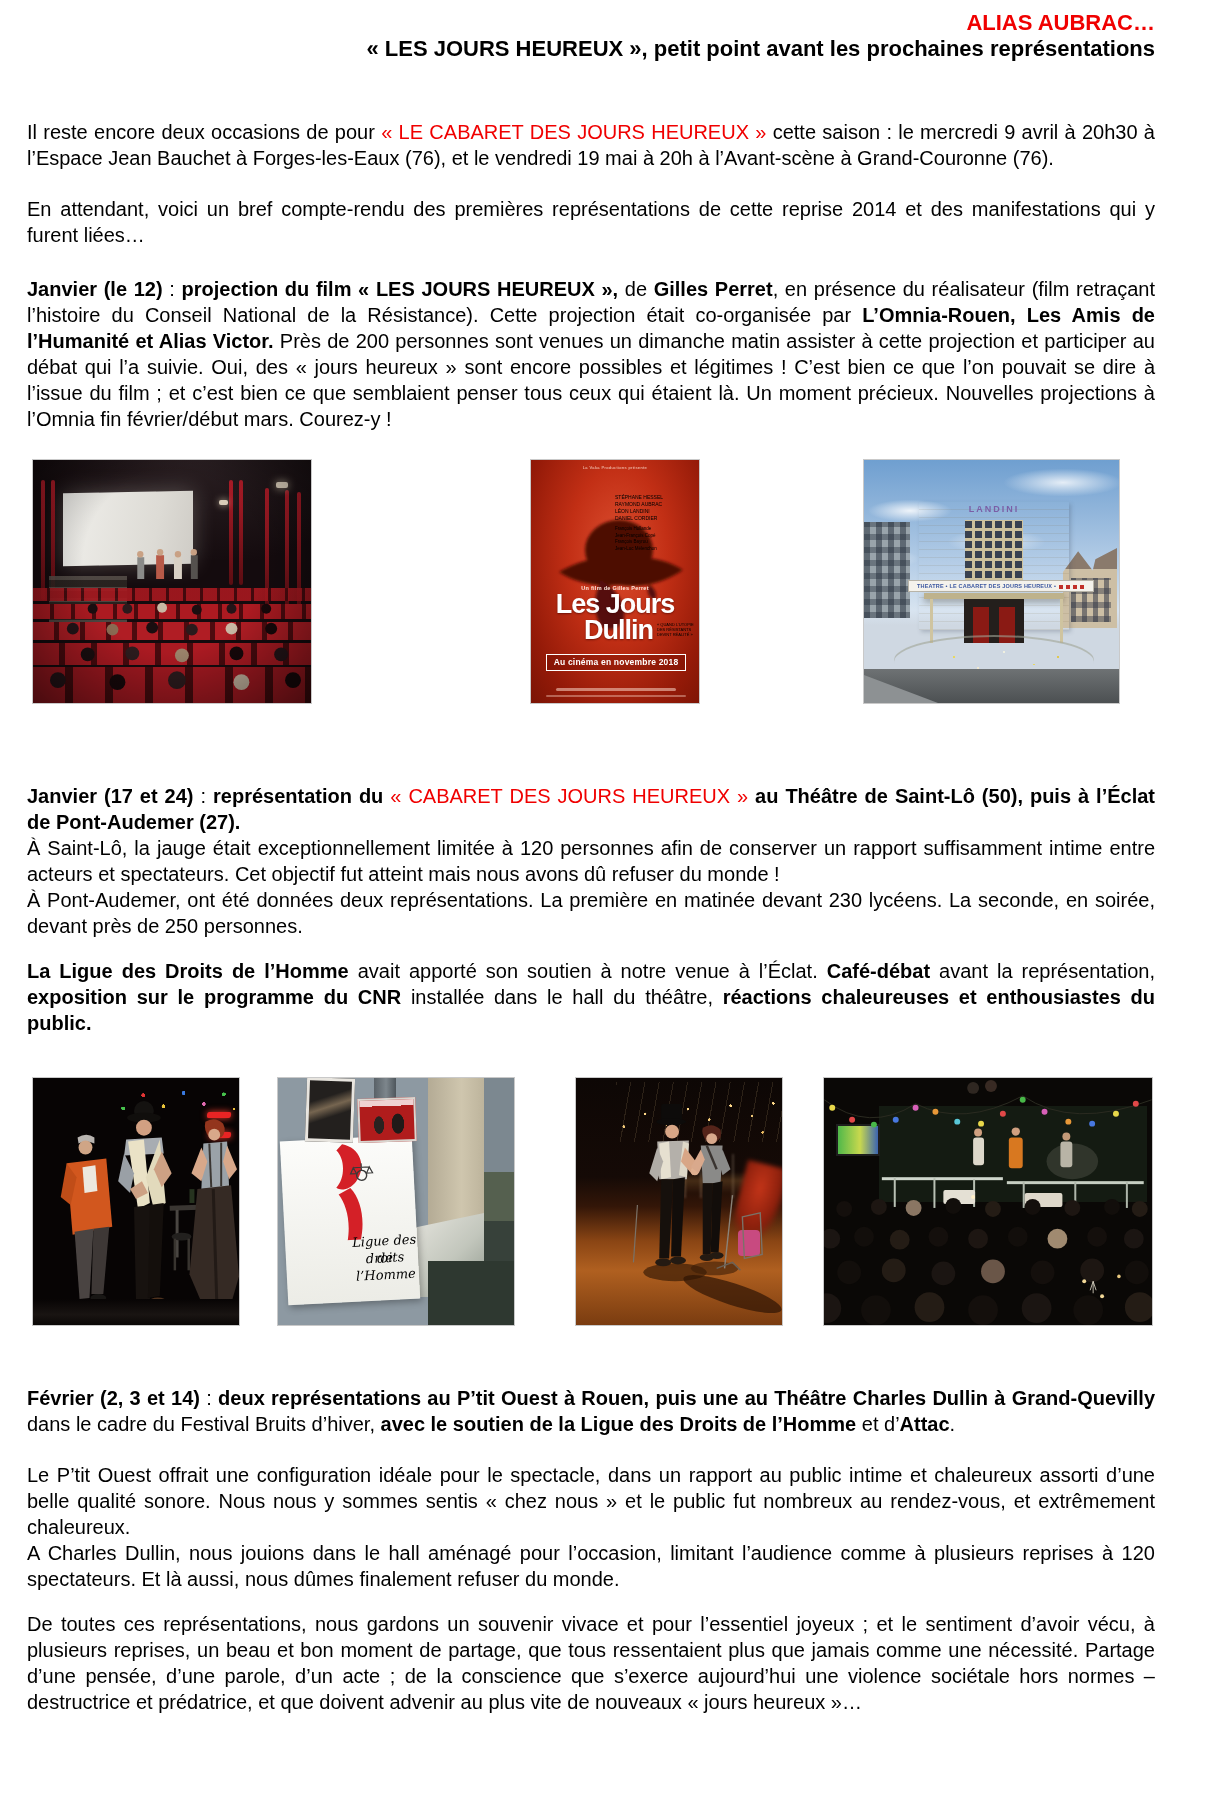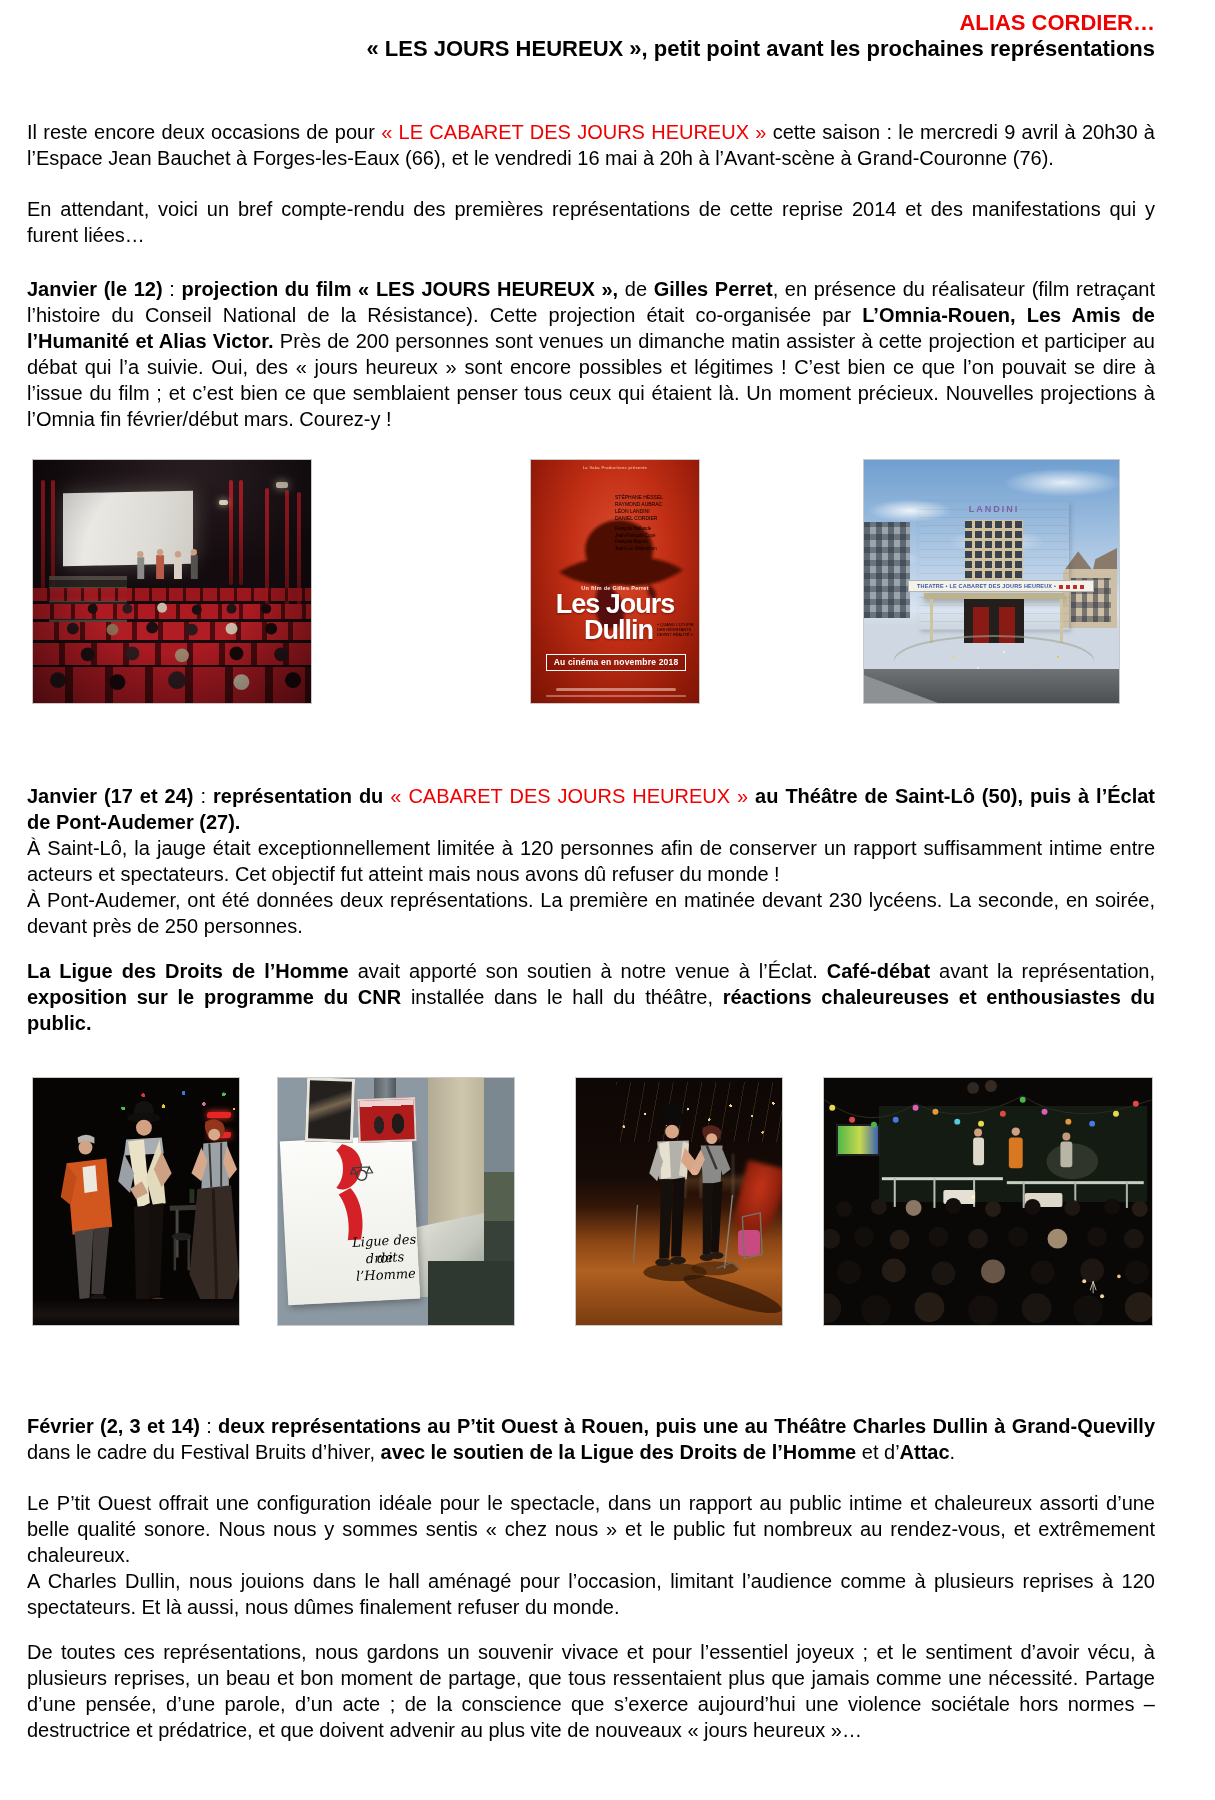--- a/index.html
+++ b/index.html
@@ -13,21 +13,21 @@
 
   
   .hdr{ text-align:right; }
   .brand{ font-size:22px; font-weight:bold; color:var(--red); line-height:26px; }
   .doc-title{ font-size:22px; font-weight:bold; color:#000; line-height:26px; }
   p.para{ font-size:20px; line-height:26px; text-align:justify; }
   .run-n{ font-weight:normal; color:#000; }
   .run-b{ font-weight:bold; color:#000; }
   .run-rb{ font-weight:normal; color:var(--red); }
   .mt57{margin-top:57px}.mt25{margin-top:25px}.mt28{margin-top:28px}.mt27{margin-top:27px}
-  .mt79{margin-top:79px}.mt19{margin-top:19px}.mt41{margin-top:41px}.mt55{margin-top:87px}
+  .mt79{margin-top:79px}.mt19{margin-top:19px}.mt41{margin-top:41px}.mt55{margin-top:59px}
 
   
   .imgrow{ position:relative; width:100%; }
   .row1{ height:245px; }
   .row2{ height:249px; }
   .photo{ position:absolute; top:0; height:100%; overflow:hidden; border:1px solid #c9c9c9; background:#111; }
   .photo *{ position:absolute; }
 
   
   .ph-cinema{ left:5px; width:280px; background:#140b0e; }
@@ -180,25 +180,25 @@
   .aud-tv{ left:12px; top:46px; width:44px; height:32px; border:2px solid #1e1e1e; filter:blur(.6px);
     background:linear-gradient(90deg,#50b84a,#c8d84e 55%,#3c64b0); }
   .aud-svg{ left:0; top:0; width:100%; height:100%; }
 </style>
 </head>
 <body>
 
 <div class="page">
 
   <div class="hdr">
-    <div class="brand">ALIAS CORDIER…</div>
+    <div class="brand">ALIAS AUBRAC…</div>
     <div class="doc-title">« LES JOURS HEUREUX », petit point avant les prochaines représentations</div>
   </div>
 
-  <p class="para mt57"><span class="run-n">Il reste encore deux occasions de pour </span><span class="run-rb">« LE CABARET DES JOURS HEUREUX »</span><span class="run-n"> cette saison : le mercredi 9 avril à 20h30 à l’Espace Jean Bauchet à Forges-les-Eaux (66), et le vendredi 16 mai à 20h à l’Avant-scène à Grand-Couronne (76).</span></p>
+  <p class="para mt57"><span class="run-n">Il reste encore deux occasions de pour </span><span class="run-rb">« LE CABARET DES JOURS HEUREUX »</span><span class="run-n"> cette saison : le mercredi 9 avril à 20h30 à l’Espace Jean Bauchet à Forges-les-Eaux (76), et le vendredi 19 mai à 20h à l’Avant-scène à Grand-Couronne (76).</span></p>
   <p class="para mt25"><span class="run-n">En attendant, voici un bref compte-rendu des premières représentations de cette reprise 2014 et des manifestations qui y furent liées…</span></p>
   <p class="para mt28"><span class="run-b">Janvier (le 12)</span><span class="run-n"> : </span><span class="run-b">projection du film « LES JOURS HEUREUX »,</span><span class="run-n"> de </span><span class="run-b">Gilles Perret</span><span class="run-n">, en présence du réalisateur (film retraçant l’histoire du Conseil National de la Résistance). Cette projection était co-organisée par </span><span class="run-b">L’Omnia-Rouen, Les Amis de l’Humanité et Alias Victor.</span><span class="run-n"> Près de 200 personnes sont venues un dimanche matin assister à cette projection et participer au débat qui l’a suivie. Oui, des « jours heureux » sont encore possibles et légitimes ! C’est bien ce que l’on pouvait se dire à l’issue du film ; et c’est bien ce que semblaient penser tous ceux qui étaient là. Un moment précieux. Nouvelles projections à l’Omnia fin février/début mars. Courez-y !</span></p>
 
   <div class="imgrow row1 mt27">
 
     <div class="photo ph-cinema">
       <span class="cin-ceil"></span>
       <span class="cin-screen"></span>
       <span class="cin-bar b1"></span>
         <span class="cin-bar b2"></span>

